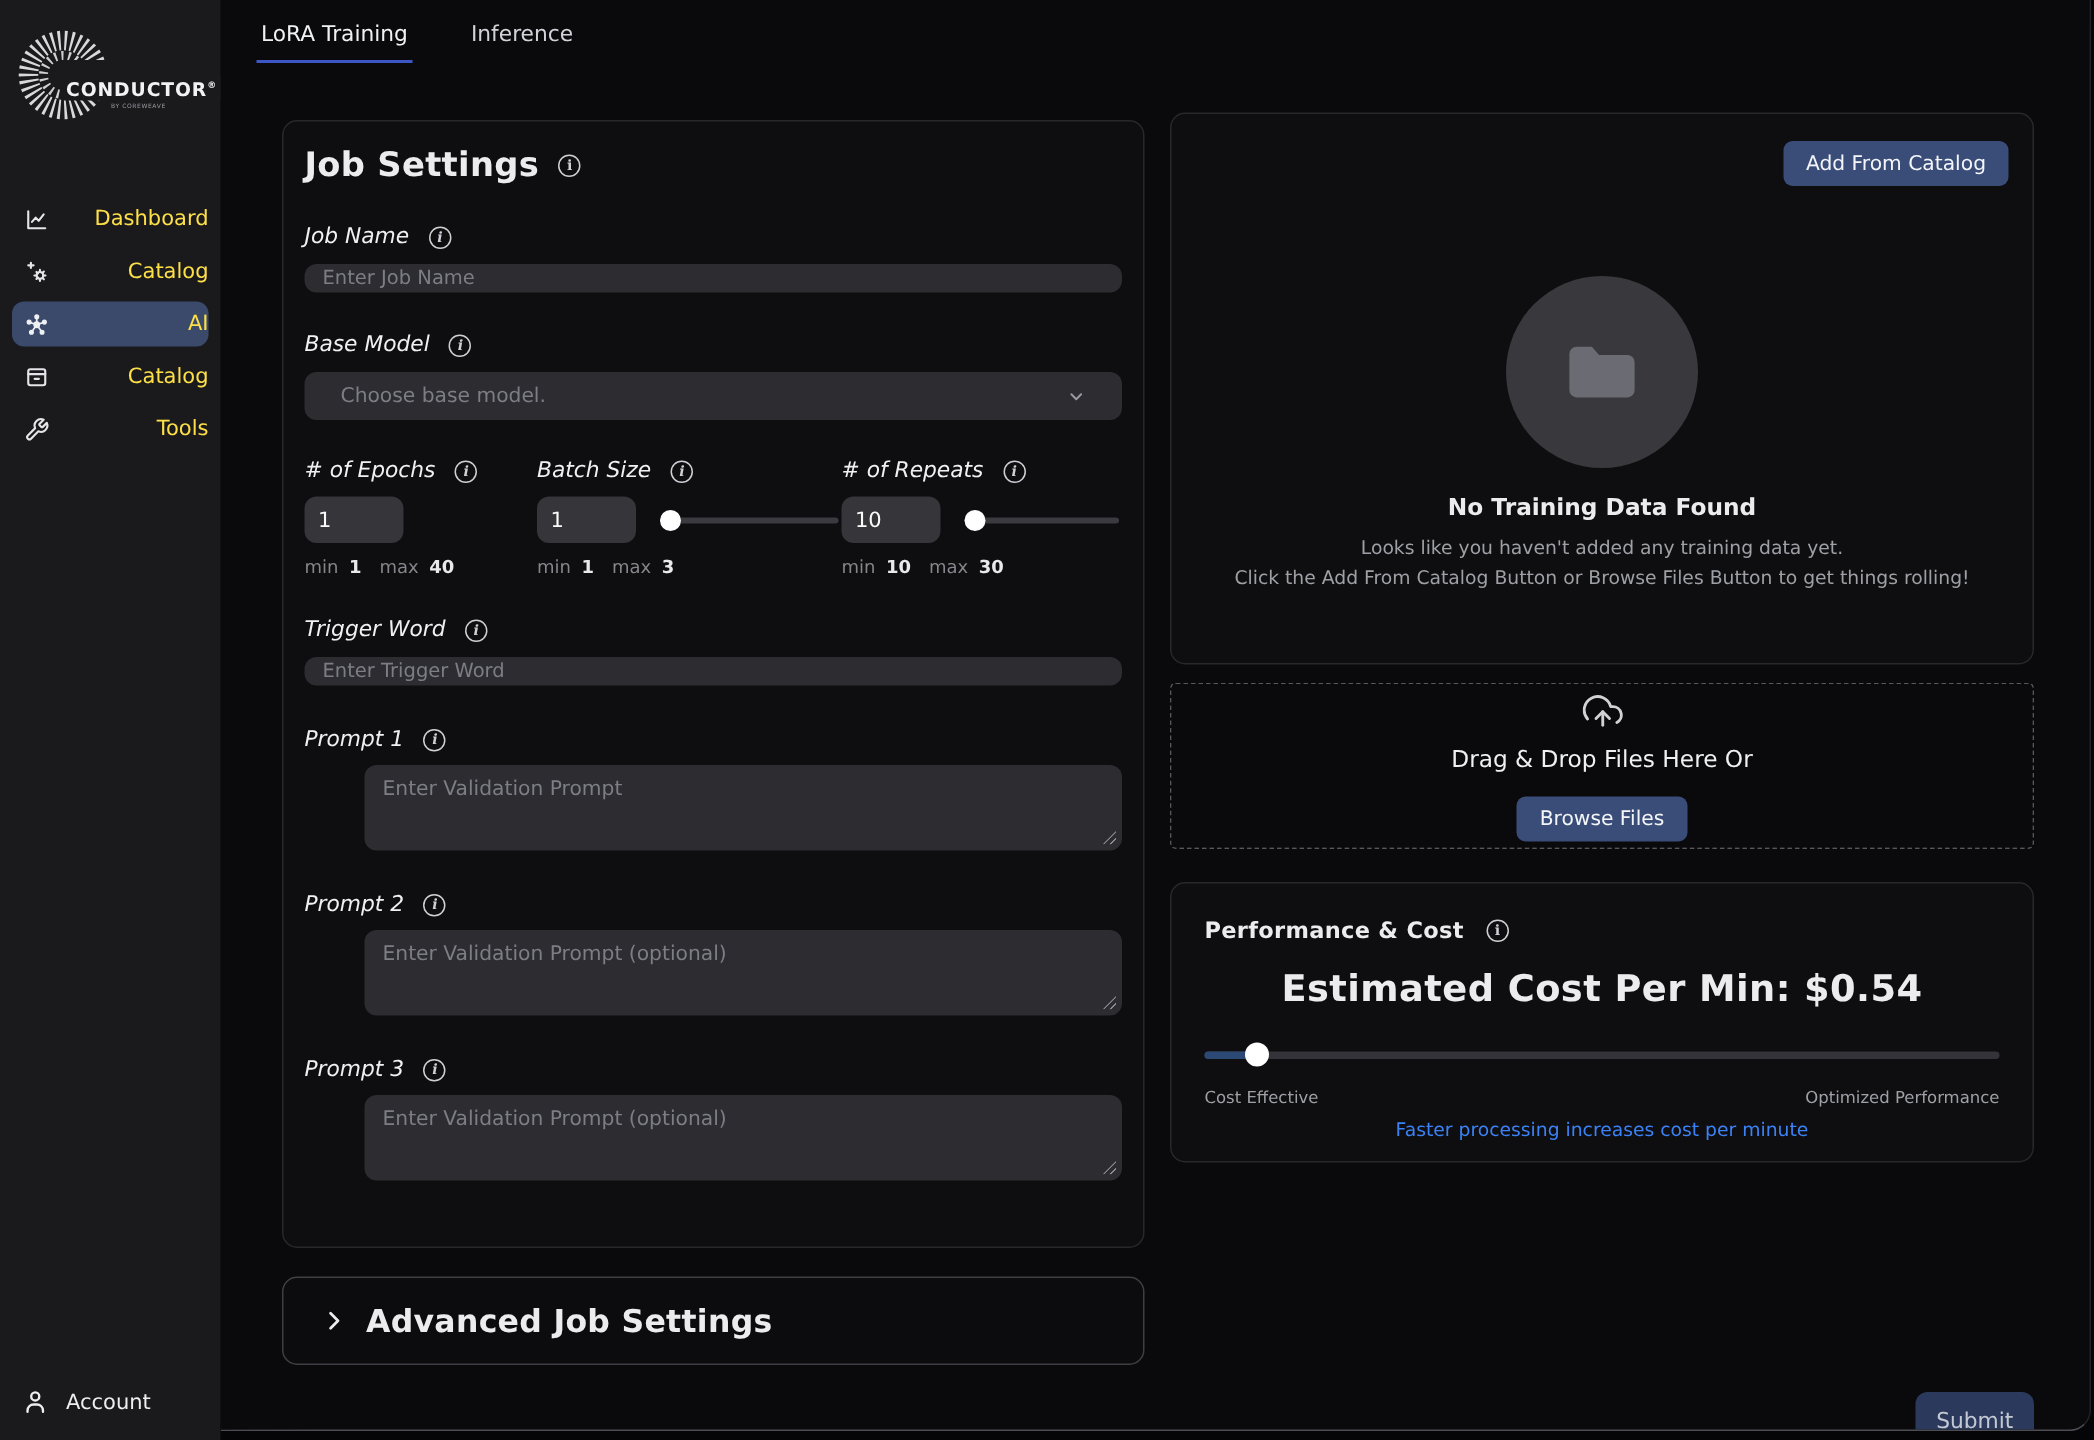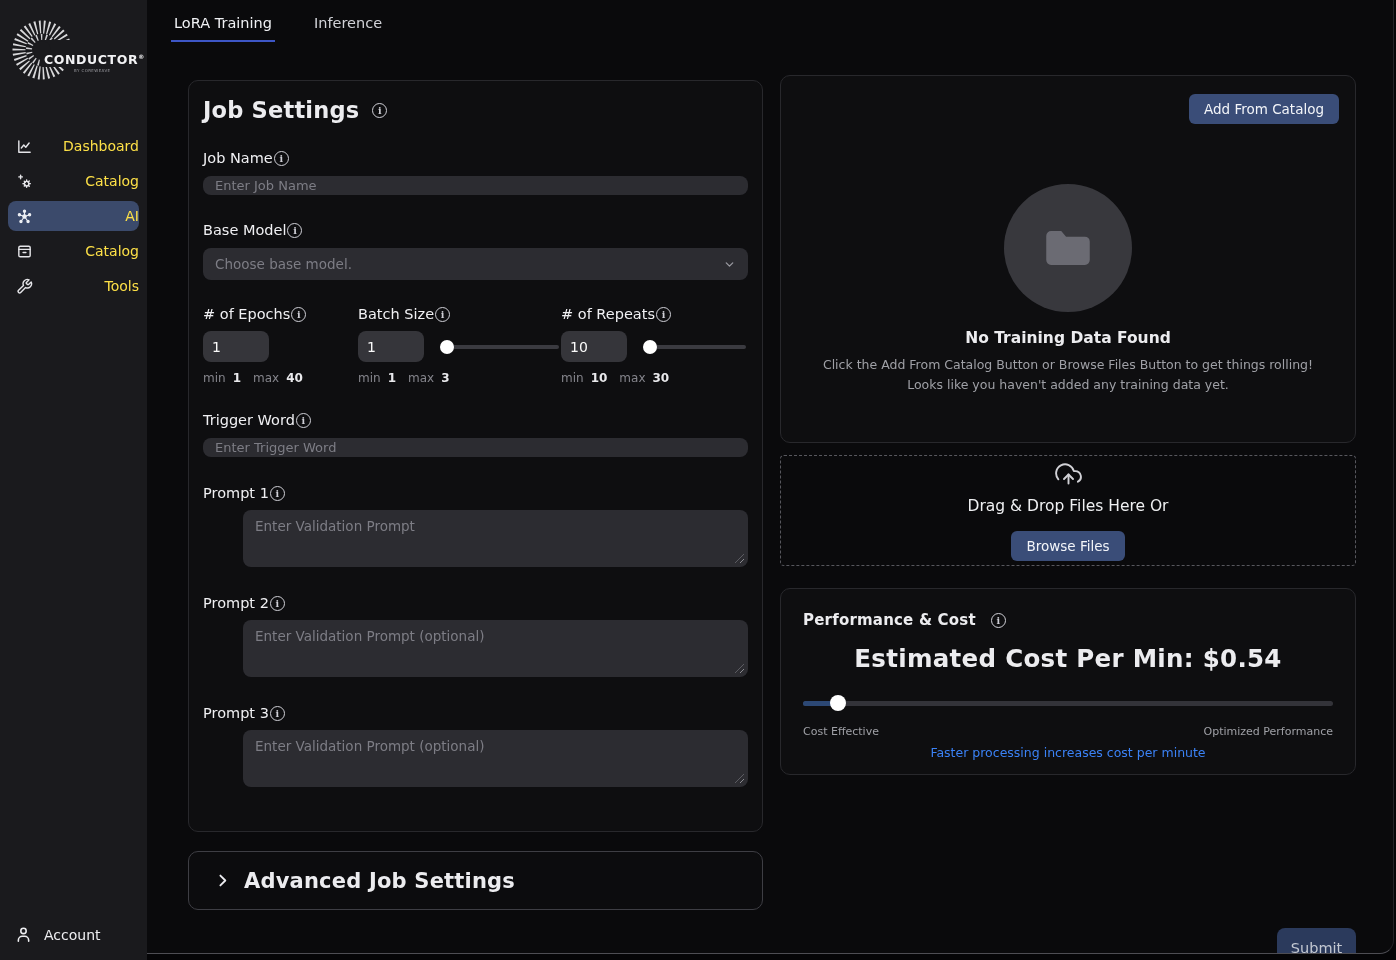--- a/index.html
+++ b/index.html
@@ -58,32 +58,32 @@
   .job-panel{ left:41px; top:80px; width:575px; height:752px; padding:16px 14px 0; }
   .job-title-row{ display:flex; align-items:center; gap:13px; }
   .job-title{ font-size:22.5px; font-weight:bold; letter-spacing:.2px; }
   .info{
     width:15px; height:15px; border:1.4px solid #cfcfd6; border-radius:50%;
     display:inline-flex; align-items:center; justify-content:center;
     font-size:9.5px; color:#cfcfd6; font-weight:bold; flex:0 0 auto;
     font-family:"DejaVu Serif","Liberation Serif",serif;
   }
   .field{ margin-top:27px; }
-  .label-row{ display:flex; align-items:center; gap:1px; }
+  .label-row{ display:flex; align-items:center; gap:13px;font-style:italic; }
   .label-row .lbl{ font-size:14.5px; font-weight:500; color:#f0f0f3; }
   .text-input{
     margin-top:10px; width:100%; height:19px; background:#2c2c31; border:none;
     border-radius:8px; padding:0 12px; color:#e8e8ea; font-size:13px;
     font-family:inherit; outline:none; display:block;
   }
   .text-input::placeholder{ color:#7d7d85; }
   .select{
     margin-top:10px; height:32px; background:#2c2c31; border-radius:8px;
     display:flex; align-items:center; justify-content:space-between;
-    padding:0 12px; cursor:pointer;
+    padding:0 24px; cursor:pointer;
   }
   .select .sel-text{ font-size:13.5px; color:#7d7d85; }
 
   .triple-row{ display:flex; margin-top:26px; }
   .col-epochs{ width:155px; } .col-batch{ width:203px; } .col-repeats{ flex:1; }
   .num-row{ display:flex; align-items:center; margin-top:9px; }
   .num-input{
     width:66px; height:31px; background:#35353a; border:none; border-radius:8px;
     color:#fafafa; font-size:14px; padding:0 0 0 9px; font-family:inherit; outline:none;
   }
@@ -306,22 +306,22 @@
 
   <section class="panel training-panel">
     <button class="btn add-catalog-btn">Add From Catalog</button>
     <div class="folder-disc">
       <svg width="58" height="58" viewBox="0 0 24 24" fill="#6b6b73">
           <path d="M3 7a2 2 0 0 1 2-2h4.2l2 2.3H19a2 2 0 0 1 2 2V17a2 2 0 0 1-2 2H5a2 2 0 0 1-2-2z"></path>
         </svg>
     </div>
     <div class="empty-title">No Training Data Found</div>
     <div class="empty-sub">
+      <div>Looks like you haven't added any training data yet.</div>
       <div>Click the Add From Catalog Button or Browse Files Button to get things rolling!</div>
-      <div>Looks like you haven't added any training data yet.</div>
     </div>
   </section>
 
   <section class="dropzone">
     <svg width="27" height="27" viewBox="0 0 24 24" fill="none" stroke="#d1d1d6" stroke-width="1.7" stroke-linecap="round" stroke-linejoin="round">
         <path d="M20.39 18.39A5 5 0 0 0 18 9h-1.26A8 8 0 1 0 3 16.3"></path>
         <polyline points="16 16 12 12 8 16"></polyline>
         <line x1="12" y1="12" x2="12" y2="20"></line>
       </svg>
     <div class="drop-row">

